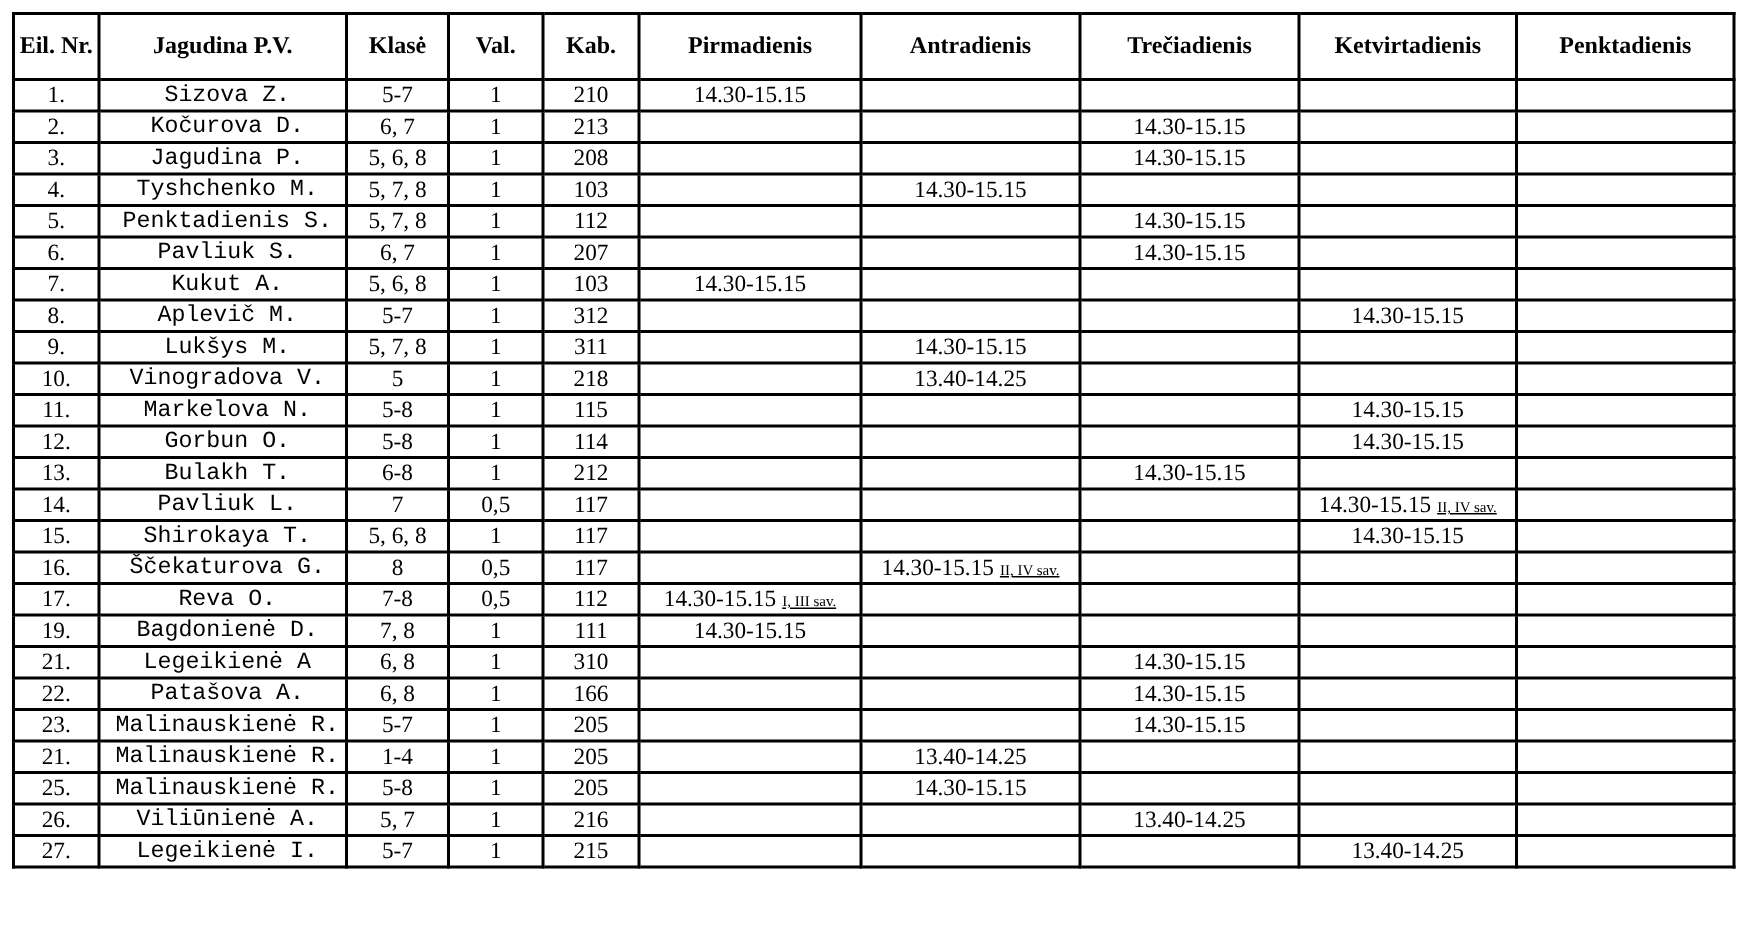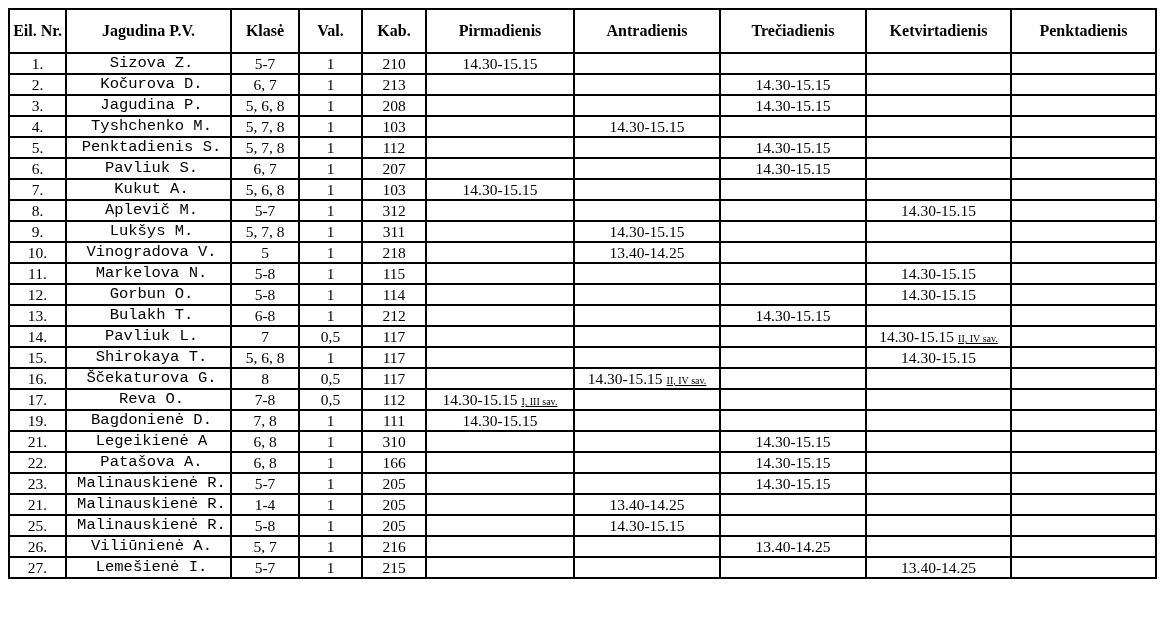--- a/index.html
+++ b/index.html
@@ -370,21 +370,21 @@
           <td class="c-val">1</td>
           <td class="c-kab">216</td>
           <td class="c-day"></td>
           <td class="c-day"></td>
           <td class="c-day">13.40-14.25</td>
           <td class="c-day"></td>
           <td class="c-day"></td>
         </tr>
         <tr>
           <td class="c-nr">27.</td>
-          <td class="c-name">Lemešienė I.</td>
+          <td class="c-name">Legeikienė I.</td>
           <td class="c-klase">5-7</td>
           <td class="c-val">1</td>
           <td class="c-kab">215</td>
           <td class="c-day"></td>
           <td class="c-day"></td>
           <td class="c-day"></td>
           <td class="c-day">13.40-14.25</td>
           <td class="c-day"></td>
         </tr>
       </tbody>

